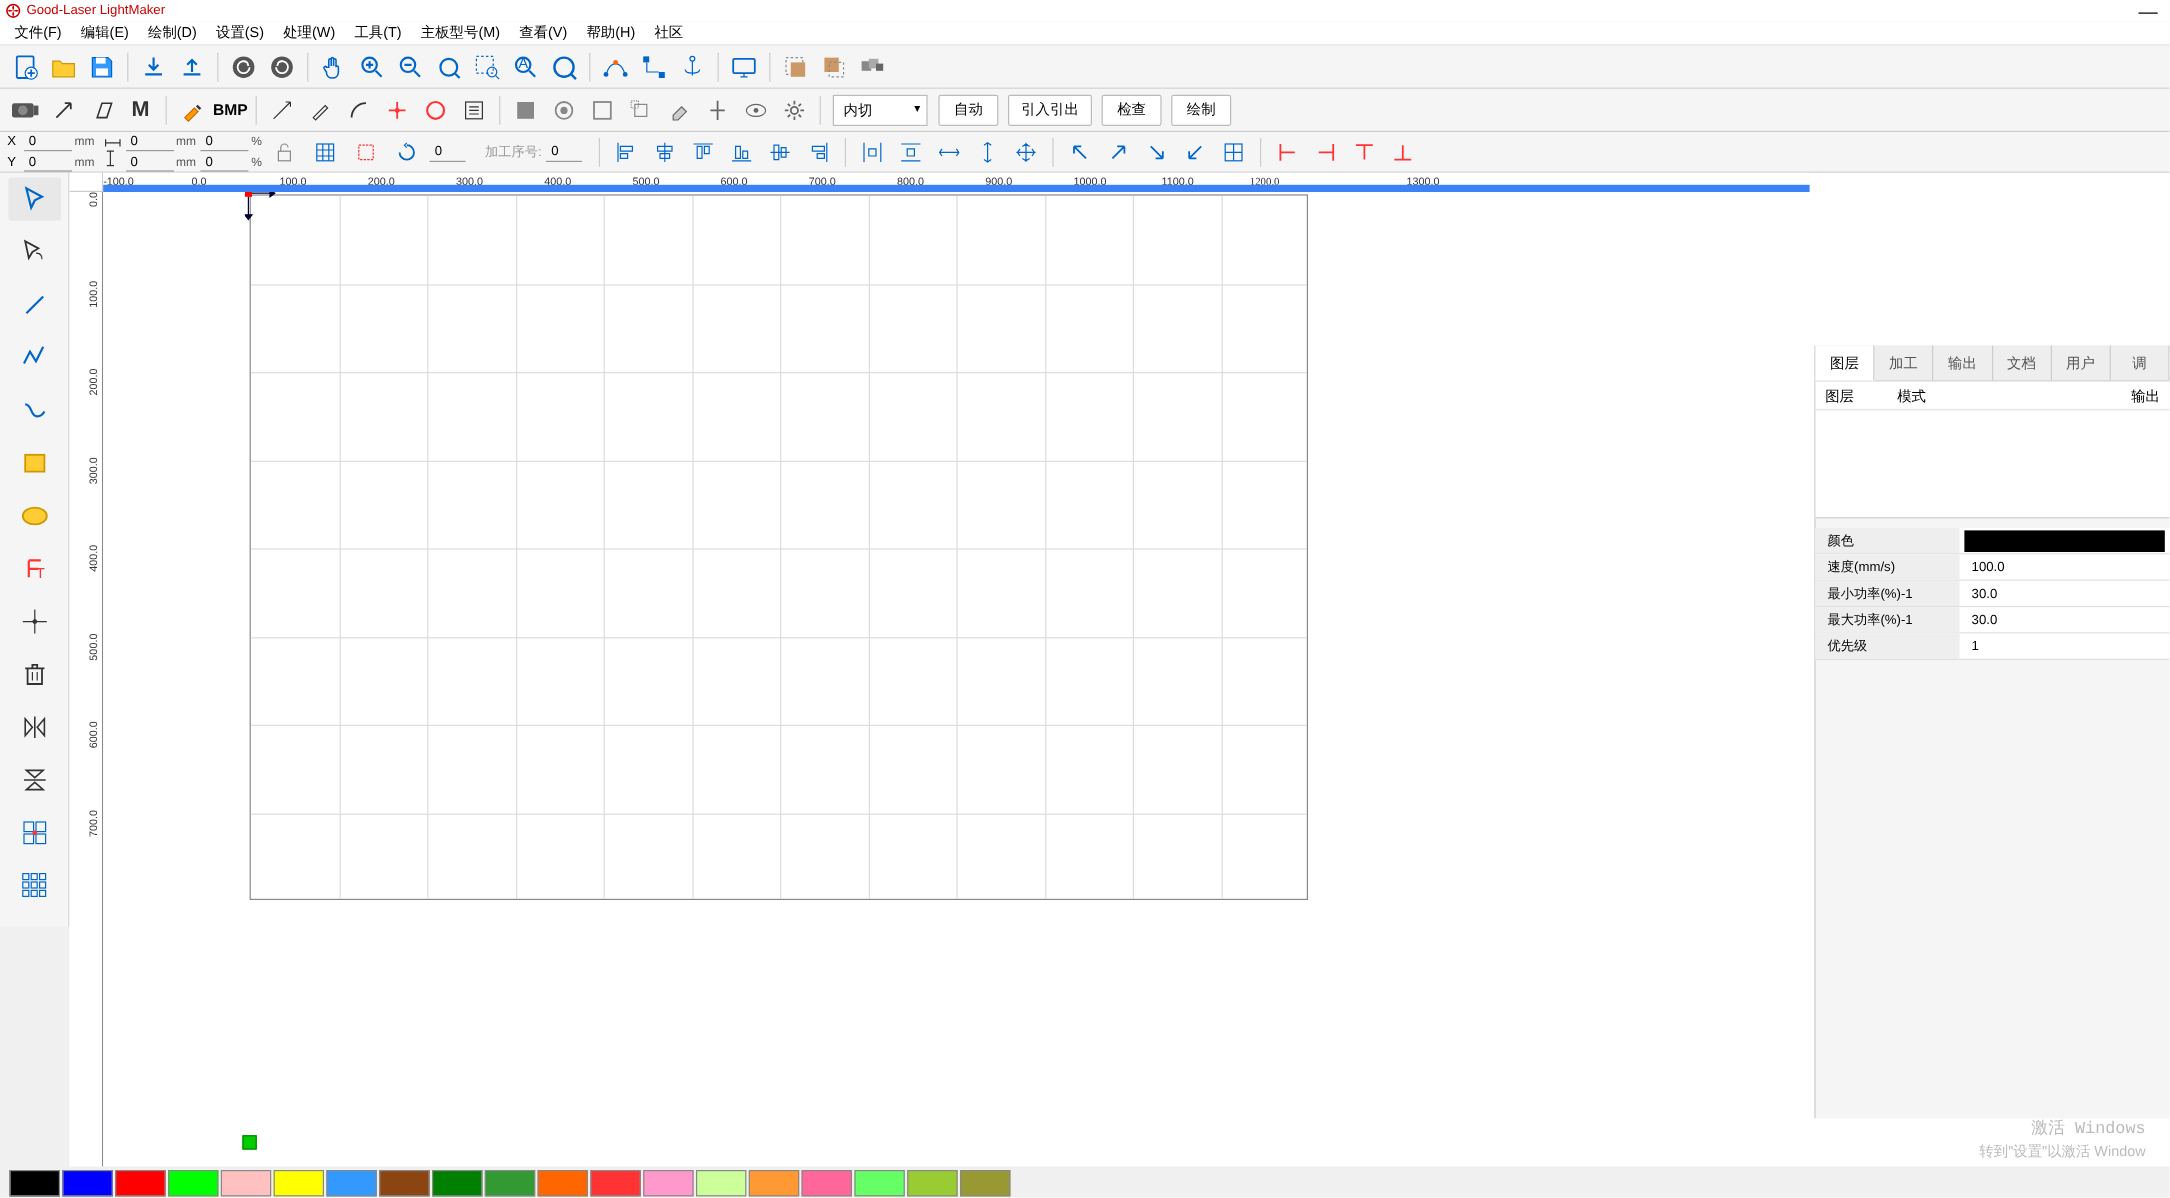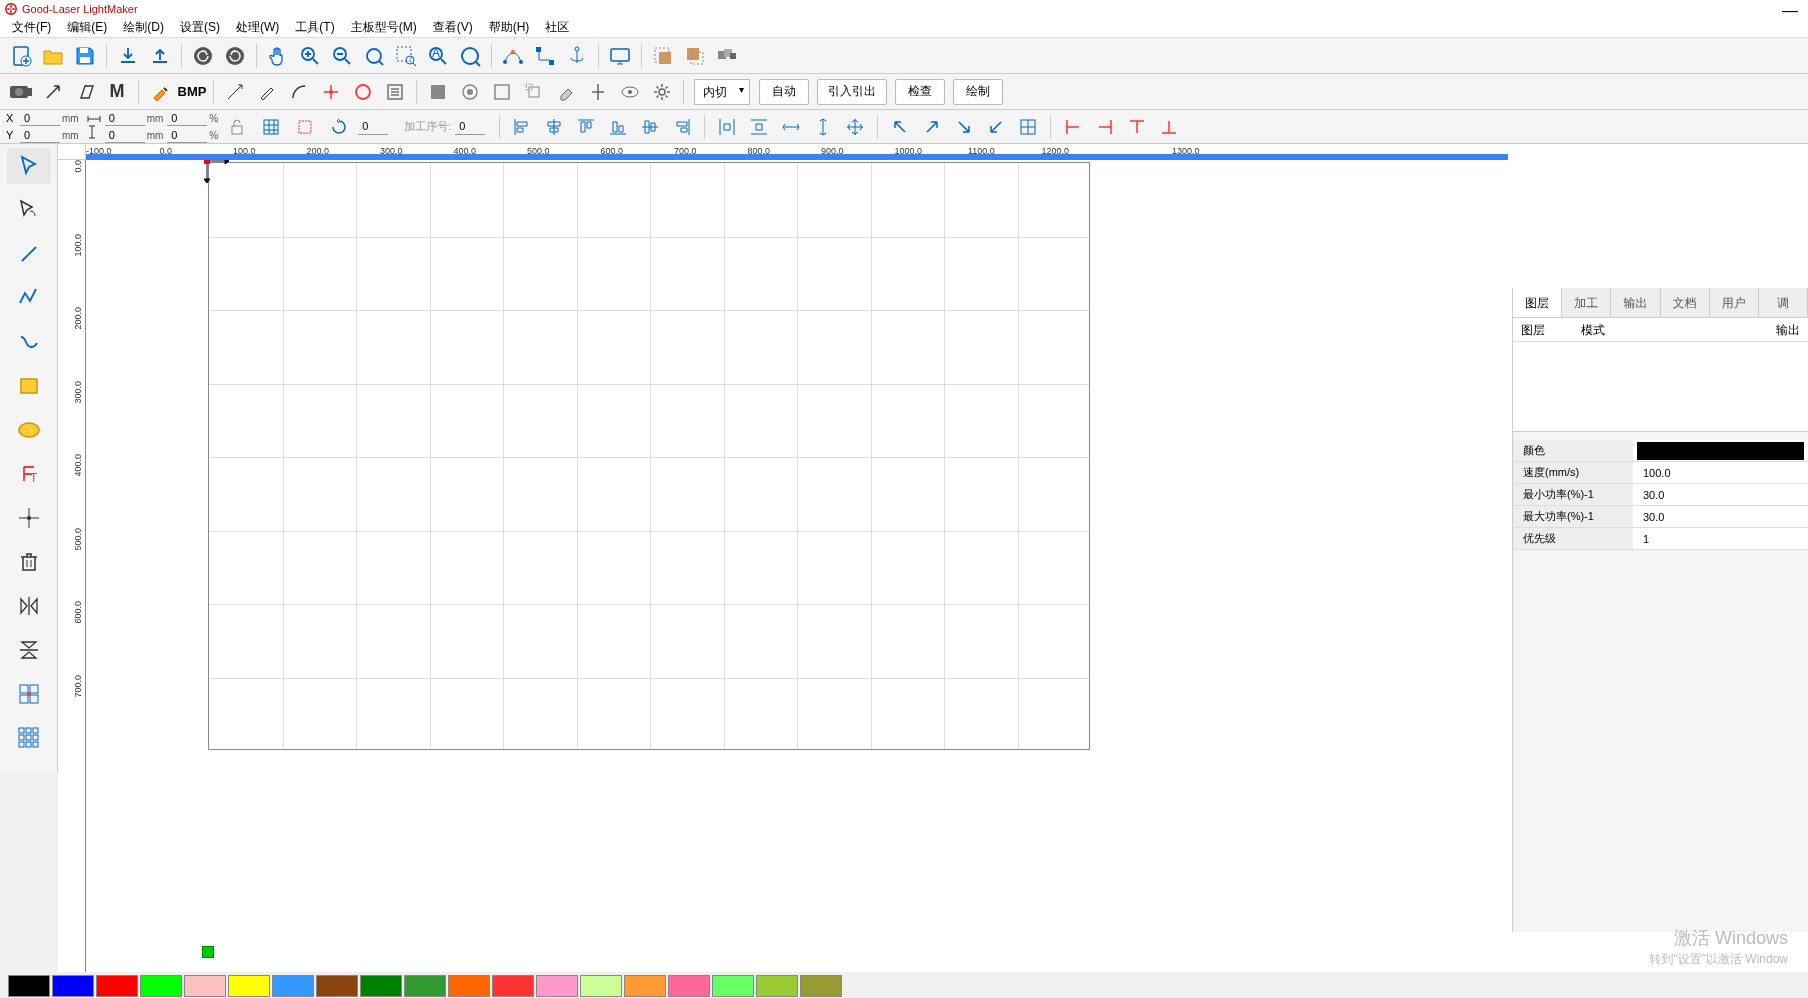--- a/index.html
+++ b/index.html
@@ -65,21 +65,21 @@
 .rp-row .k { width: 120px; padding-left: 10px; background: #eee; height: 100%; display: flex; align-items: center; font-size: 11px; }
 .rp-row .v { flex: 1; padding-left: 10px; font-size: 11px; }
 .rp-row .swatch { flex: 1; height: 18px; background: #000; margin: 2px 4px; }
 
 
 .color-bar { position: absolute; left: 8px; bottom: 0; height: 24px; display: flex; gap: 2px; align-items: center; }
 .color-sw { width: 42px; height: 22px; border: 1px solid #888; cursor: pointer; }
 
 
 .watermark { position: absolute; right: 20px; bottom: 30px; color: #bbb; font-size: 14px; text-align: right; line-height: 1.4; }
-.watermark .big { font-size: 18px; }
+.watermark .big { font-size: 14px; font-family: Liberation Mono, monospace; }
 
 svg { display: block; }
 </style>
 </head>
 <body>
 
 <div class="titlebar">
   <svg class="titlebar-icon" viewBox="0 0 16 16">
       <circle cx="8" cy="8" r="6" fill="none" stroke="#c00" stroke-width="1.5"></circle>
       <path d="M8 2 L9 5 L8 8 L7 5 Z M8 14 L7 11 L8 8 L9 11 Z M2 8 L5 7 L8 8 L5 9 Z M14 8 L11 9 L8 8 L11 7 Z" fill="#c00"></path>
@@ -344,21 +344,21 @@
       </svg>
     </button>
   <button class="tb-btn">
       <svg width="20" height="20">
         <circle cx="10" cy="10" r="3" fill="none" stroke="#666" stroke-width="1.5"></circle>
         <path d="M10 2v3M10 15v3M2 10h3M15 10h3M4.5 4.5l2 2M13.5 13.5l2 2M15.5 4.5l-2 2M6.5 13.5l-2 2" stroke="#666" stroke-width="1.5"></path>
       </svg>
     </button>
   <div class="tb-sep"></div>
   <div class="select-wrap">
-    <select class="tb-select" style="width:56px"><option>内切</option></select>
+    <select class="tb-select" style="width:79px"><option>内切</option></select>
   </div>
   <button class="tb-text-btn">自动</button>
   <button class="tb-text-btn">引入引出</button>
   <button class="tb-text-btn">检查</button>
   <button class="tb-text-btn">绘制</button>
 </div>
 
 <div class="coord-bar">
   <div class="coord-col">
     <div class="coord-cell">
@@ -632,21 +632,21 @@
       <span class="tick" style="left: 220.5px;">200.0</span>
       <span class="tick" style="left: 294px;">300.0</span>
       <span class="tick" style="left: 367.5px;">400.0</span>
       <span class="tick" style="left: 441px;">500.0</span>
       <span class="tick" style="left: 514.5px;">600.0</span>
       <span class="tick" style="left: 588px;">700.0</span>
       <span class="tick" style="left: 661.5px;">800.0</span>
       <span class="tick" style="left: 735px;">900.0</span>
       <span class="tick" style="left: 808.5px;">1000.0</span>
       <span class="tick" style="left: 882px;">1100.0</span>
-      <span class="tick" style="left: 955.5px;">1200.0</span>
+      <span class="tick" style="left: 955.5px; font-family: Liberation Serif, serif;">1200.0</span>
       <span class="tick" style="left: 1086px;">1300.0</span>
     </div>
   <div class="ruler-v" id="rulerV">
       <span class="tick" style="top: 0px;">0.0</span>
       <span class="tick" style="top: 73.5px;">100.0</span>
       <span class="tick" style="top: 147px;">200.0</span>
       <span class="tick" style="top: 220.5px;">300.0</span>
       <span class="tick" style="top: 294px;">400.0</span>
       <span class="tick" style="top: 367.5px;">500.0</span>
       <span class="tick" style="top: 441px;">600.0</span>

